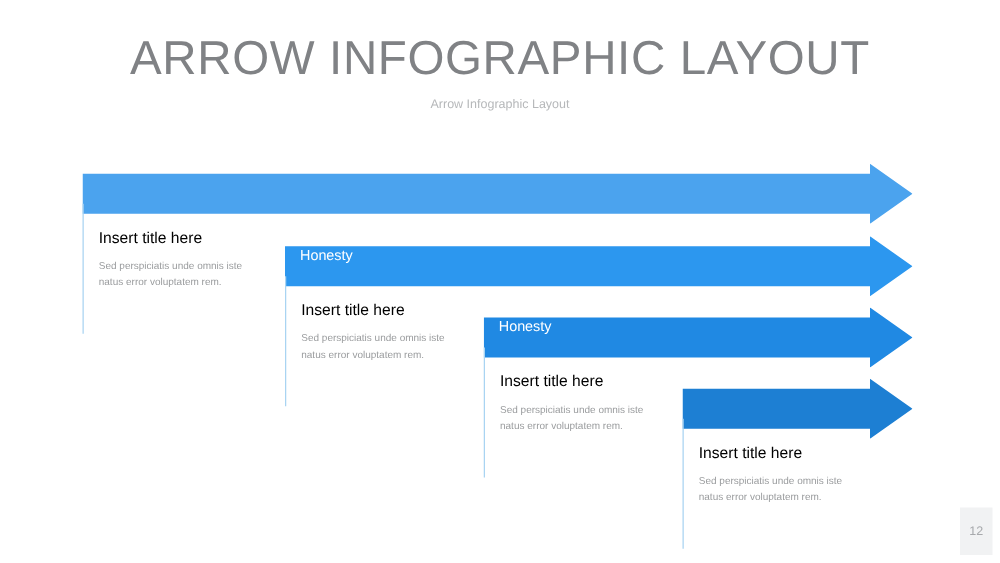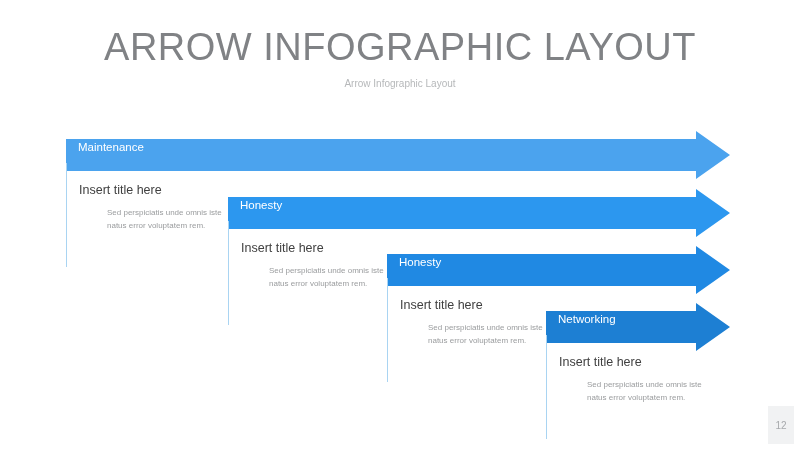--- a/index.html
+++ b/index.html
@@ -80,31 +80,30 @@
     padding-left: 12px;
     box-sizing: border-box;
     border-left: 1px solid #a9d4f2;
     height: 104px;
   }
 
   .block-title {
     margin-top: 20px;
     font-size: 12.5px;
     font-weight: 400;
-    color: #404040;
+    color: #000000;
     white-space: nowrap;
   }
 
   .block-body {
     margin-top: 9px;
     font-size: 8px;
     line-height: 13px;
     color: #9a9c9e;
     width: 120px;
-    margin-left: 28px;
   }
 
   
   .page-number {
     position: absolute;
     right: 6px;
     bottom: 6px;
     width: 26px;
     height: 38px;
     background: #f1f2f3;
@@ -120,21 +119,20 @@
 
 <div class="slide">
 
   <div class="title">ARROW INFOGRAPHIC LAYOUT</div>
   <div class="subtitle">Arrow Infographic Layout</div>
 
   <div class="arrow-row" style="left:66px; top:131px; width:664px; height:136px;">
     <svg class="arrow-shape" width="664" height="48" viewBox="0 0 664 48">
       <path d="M0,8 L630,8 L630,0 L664,24 L630,48 L630,40 L0,40 Z" fill="#4ba3ee"></path>
     </svg>
-    <div class="arrow-label">Maintenance</div>
     <div class="text-block">
       <div class="block-title">Insert title here</div>
       <div class="block-body">Sed perspiciatis unde omnis iste natus error voluptatem rem.</div>
     </div>
   </div>
 
   <div class="arrow-row" style="left:228px; top:189px; width:502px; height:136px;text-decoration:underline;">
     <svg class="arrow-shape" width="502" height="48" viewBox="0 0 502 48">
       <path d="M0,8 L468,8 L468,0 L502,24 L468,48 L468,40 L0,40 Z" fill="#2c97ef"></path>
     </svg>
@@ -153,21 +151,20 @@
     <div class="text-block">
       <div class="block-title">Insert title here</div>
       <div class="block-body">Sed perspiciatis unde omnis iste natus error voluptatem rem.</div>
     </div>
   </div>
 
   <div class="arrow-row" style="left:546px; top:303px; width:184px; height:136px;">
     <svg class="arrow-shape" width="184" height="48" viewBox="0 0 184 48">
       <path d="M0,8 L150,8 L150,0 L184,24 L150,48 L150,40 L0,40 Z" fill="#1d7fd3"></path>
     </svg>
-    <div class="arrow-label">Networking</div>
     <div class="text-block">
       <div class="block-title">Insert title here</div>
       <div class="block-body">Sed perspiciatis unde omnis iste natus error voluptatem rem.</div>
     </div>
   </div>
 
   <div class="page-number">12</div>
 
 </div>
 

